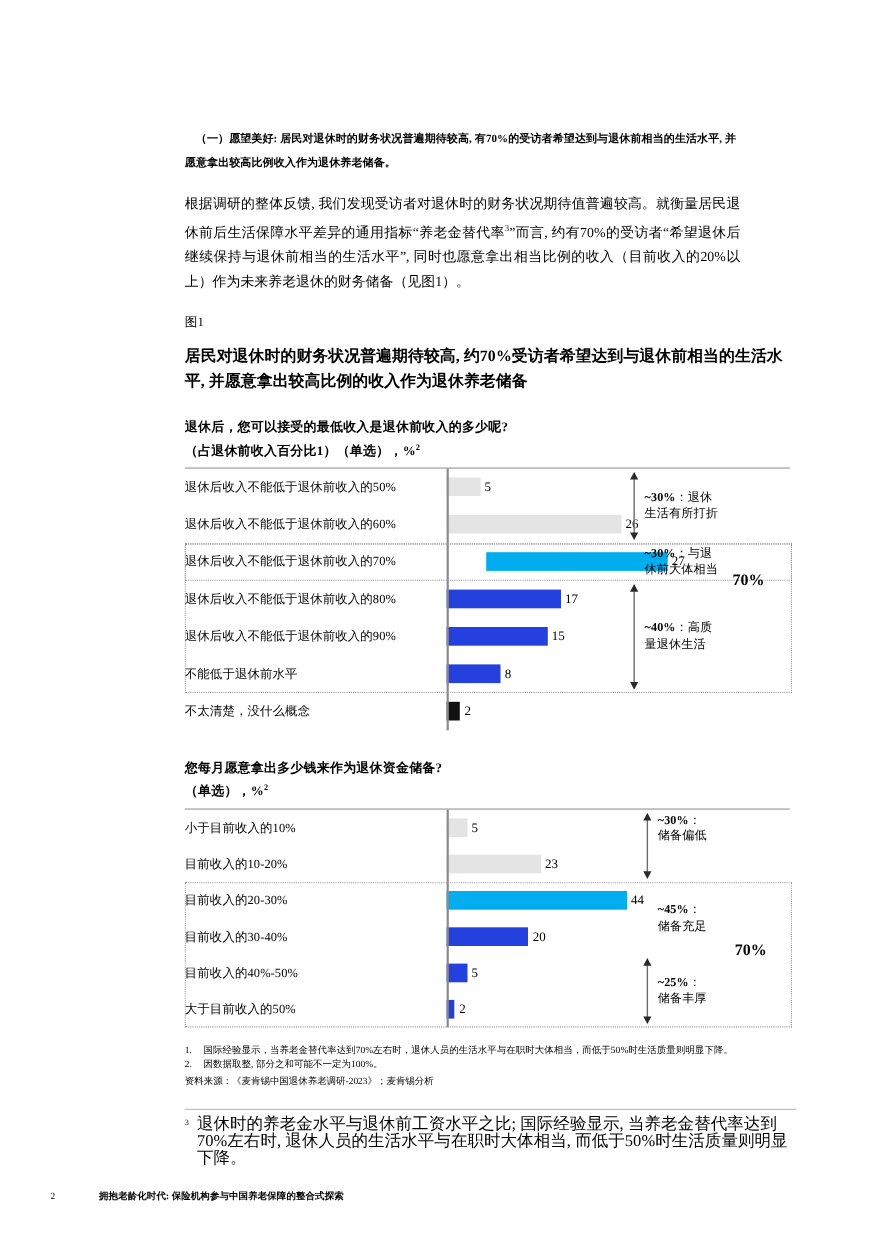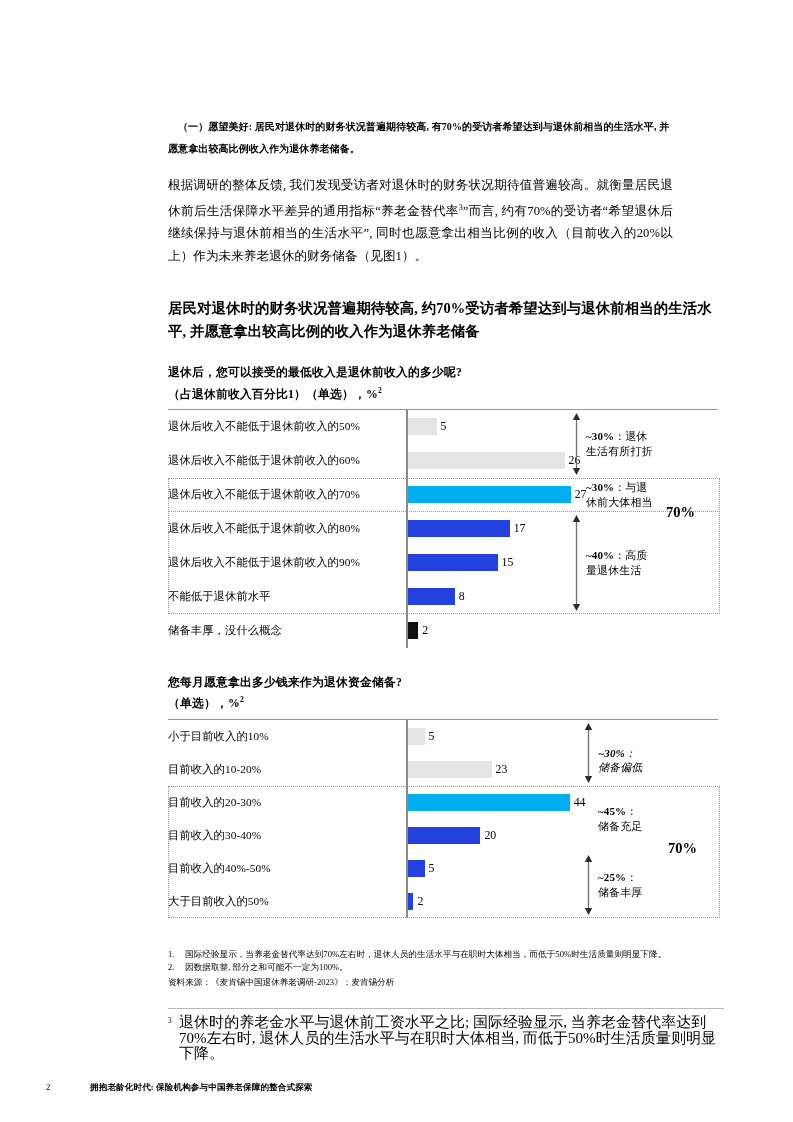--- a/index.html
+++ b/index.html
@@ -149,20 +149,21 @@
 <div class="page">
 
   <div class="prose-block">
     <div class="lede">（一）愿望美好: 居民对退休时的财务状况普遍期待较高, 有70%的受访者希望达到与退休前相当的生活水平, 并愿意拿出较高比例收入作为退休养老储备。</div>
     <div class="para">
       <span>根据调研的整体反馈, 我们发现受访者对退休时的财务状况期待值普遍较高。就衡量居民退休前后生活保障水平差异的通用指标“养老金替代率</span><sup>3</sup><span>”而言, 约有70%的受访者“希望退休后继续保持与退休前相当的生活水平”, 同时也愿意拿出相当比例的收入（目前收入的20%以上）作为未来养老退休的财务储备（见图1）。</span>
     </div>
   </div>
 
   <div class="exhibit">
+    <div class="ex-num">图1</div>
     <div class="ex-title">居民对退休时的财务状况普遍期待较高, 约70%受访者希望达到与退休前相当的生活水平, 并愿意拿出较高比例的收入作为退休养老储备</div>
 
     <div class="q-head">
       <div>退休后，您可以接受的最低收入是退休前收入的多少呢?</div>
       <div><span>（占退休前收入百分比1）（单选），%</span><sup>2</sup></div>
     </div>
     <div class="rule"></div>
 
     <div class="chart" id="chart1">
       <div class="chart-rows">
@@ -173,21 +174,21 @@
               <span class="bar-val">5</span>
             </div>
           </div>
           <div class="row" style="height: 34px;">
             <div class="row-label">退休后收入不能低于退休前收入的60%</div>
             <div class="plot">
               <span class="bar" style="width: 158.6px; background: rgb(228, 228, 228);"></span>
               <span class="bar-val">26</span>
             </div>
           </div>
-          <div class="row" style="height: 34px;">
+          <div class="row" style="height: 34px; gap: 36px;">
             <div class="row-label">退休后收入不能低于退休前收入的70%</div>
             <div class="plot">
               <span class="bar" style="width: 164.7px; background: rgb(0, 174, 239);"></span>
               <span class="bar-val">27</span>
             </div>
           </div>
           <div class="row" style="height: 34px;">
             <div class="row-label">退休后收入不能低于退休前收入的80%</div>
             <div class="plot">
               <span class="bar" style="width: 103.7px; background: rgb(36, 65, 222);"></span>
@@ -202,21 +203,21 @@
             </div>
           </div>
           <div class="row" style="height: 34px;">
             <div class="row-label">不能低于退休前水平</div>
             <div class="plot">
               <span class="bar" style="width: 48.8px; background: rgb(36, 65, 222);"></span>
               <span class="bar-val">8</span>
             </div>
           </div>
           <div class="row" style="height: 34px;">
-            <div class="row-label">储备丰厚，没什么概念</div>
+            <div class="row-label">不太清楚，没什么概念</div>
             <div class="plot">
               <span class="bar" style="width: 12.2px; background: rgb(17, 17, 17);"></span>
               <span class="bar-val">2</span>
             </div>
           </div>
         </div>
     <div class="axis-line" style="left: 238px;"></div>
         <div class="group-box" style="left: 0px; right: -2px; top: 68px; height: 136px;"></div>
         <div class="group-box" style="left: 0px; right: -2px; top: 68px; height: 34px;"></div>
         <div class="arrow-v" style="left: 404px; top: 3px;">
@@ -292,21 +293,21 @@
         </div>
     <div class="axis-line" style="left: 238px;"></div>
         <div class="group-box" style="left: 0px; right: -2px; top: 66px; height: 132px;"></div>
         <div class="arrow-v" style="left: 416px; top: 3px;">
           <svg width="9" height="60" viewBox="0 0 9 60">
             <line x1="4.5" y1="6" x2="4.5" y2="54" stroke="#6f6f6f" stroke-width="1.3"></line>
             <polygon points="4.5,0 8.2,7 0.8,7" fill="#2a2a2a"></polygon>
             <polygon points="4.5,60 8.2,53 0.8,53" fill="#2a2a2a"></polygon>
           </svg>
         </div>
-        <div class="anno" style="left: 430px; top: 26px; width: 92px; font-style: italic;"><b>~30%</b><span>：</span><span class="l2">储备偏低</span></div>
+        <div class="anno" style="left: 430px; top: 3px; width: 92px;"><b>~30%</b><span>：</span><span class="l2">储备偏低</span></div>
         <div class="anno" style="left: 430px; top: 84.5px; width: 92px;"><b>~45%</b><span>：</span><span class="l2">储备充足</span></div>
         <div class="arrow-v" style="left: 416px; top: 135px;">
           <svg width="9" height="60" viewBox="0 0 9 60">
             <line x1="4.5" y1="6" x2="4.5" y2="54" stroke="#6f6f6f" stroke-width="1.3"></line>
             <polygon points="4.5,0 8.2,7 0.8,7" fill="#2a2a2a"></polygon>
             <polygon points="4.5,60 8.2,53 0.8,53" fill="#2a2a2a"></polygon>
           </svg>
         </div>
         <div class="anno" style="left: 430px; top: 150.5px; width: 92px;"><b>~25%</b><span>：</span><span class="l2">储备丰厚</span></div>
         <div class="brace-70" style="left: 500px; top: 120px;">70%</div>

